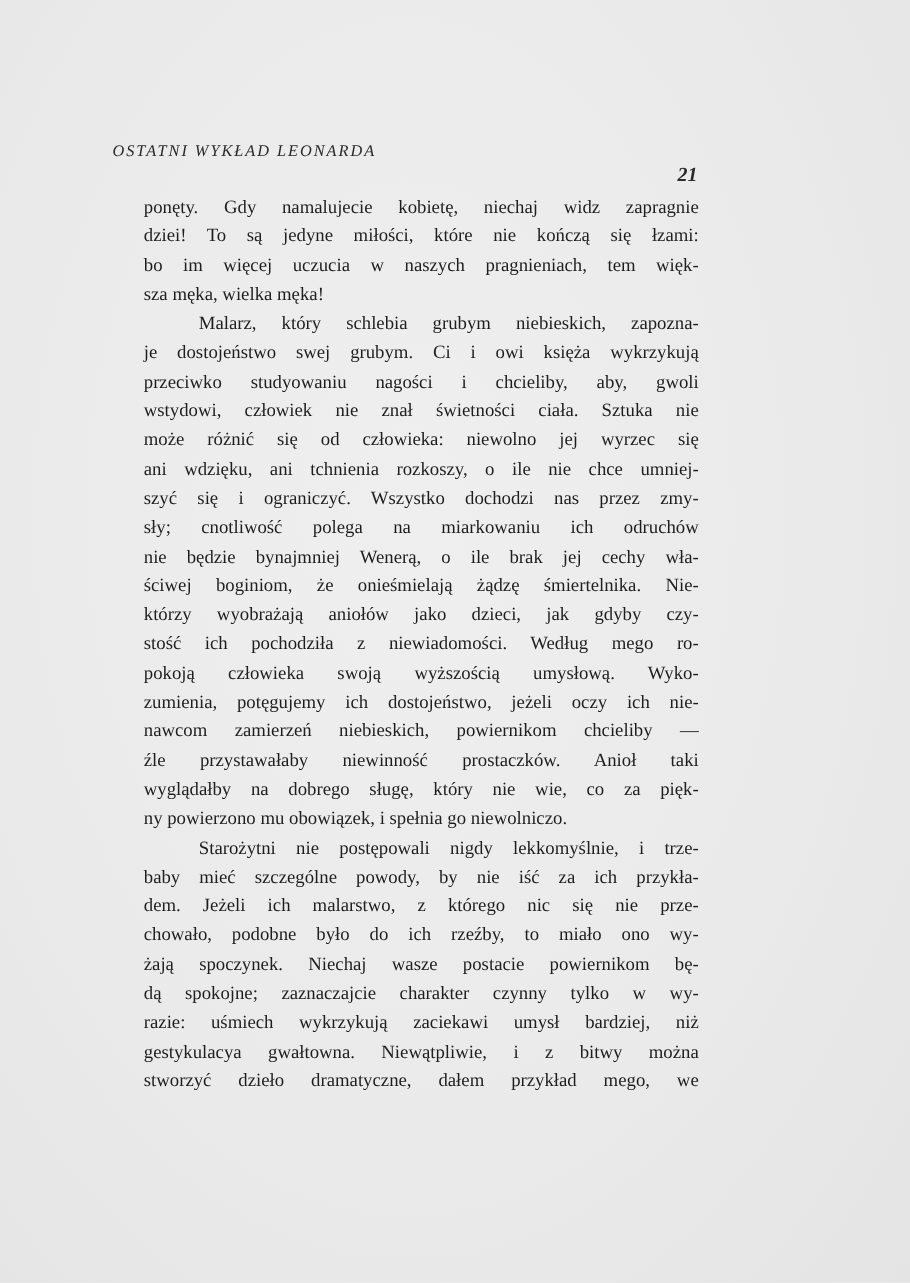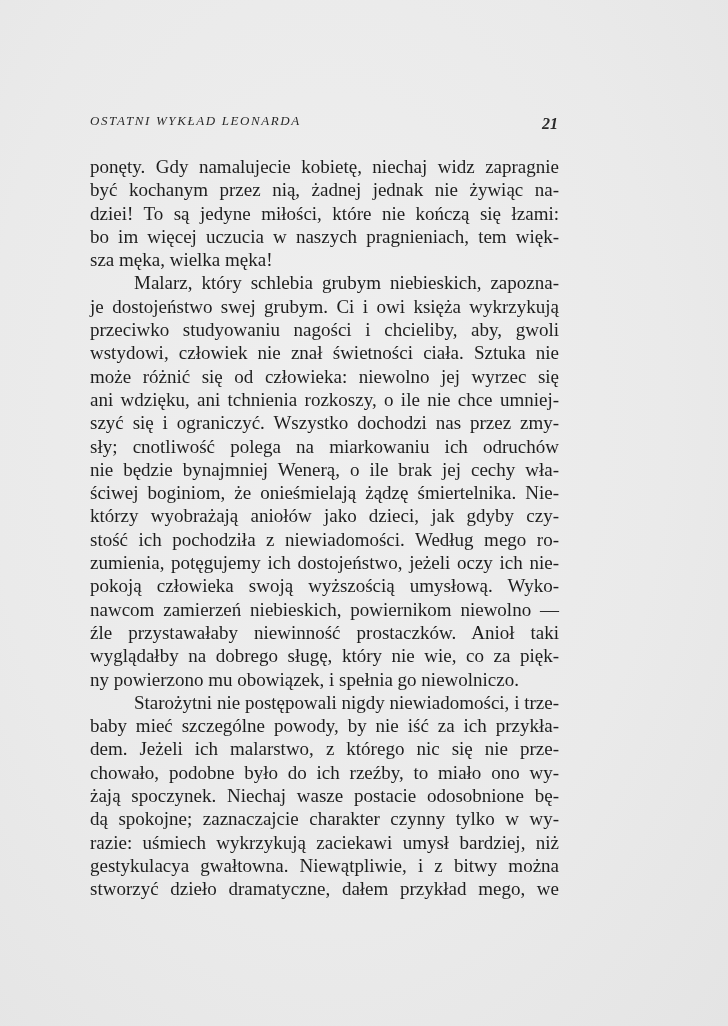--- a/index.html
+++ b/index.html
@@ -23,80 +23,80 @@
     height: 26px;
   }
   .running-title {
     position: absolute; left: 0; top: 0;
     font-style: italic;
     font-size: 13px;
     letter-spacing: 1.6px;
     color: #2a2a2a;
   }
   .page-number {
-    position: absolute; right: 0; top: 2px;
+    position: absolute; right: 0; top: 19px;
     font-style: italic;
     font-weight: bold;
     font-size: 16px;
     color: #2a2a2a;
   }
   .body-text {
     position: absolute;
     left: 90px; top: 155px;
     width: 469px;
   }
   .line {
     display: block;
     height: 23.3px;
     line-height: 23.3px;
-    font-size: 19px;
+    font-size: 15px;
     white-space: nowrap;
     text-align: justify;
     text-align-last: justify;
+    margin-left: 25px;
   }
   .line.last {
     text-align-last: left;
   }
   .line.indent { padding-left: 44px; }
 </style>
 </head>
 <body>
 
 <div class="page">
   <div class="running-head">
     <span class="running-title">OSTATNI WYKŁAD LEONARDA</span>
     <span class="page-number">21</span>
   </div>
   <div class="body-text" id="body-text">
       <span class="line">ponęty.  Gdy namalujecie kobietę, niechaj widz zapragnie</span>
-      <span class="line">być kochanym przez nią, żadnej jednak nie żywiąc na-</span>
       <span class="line">dziei!  To są jedyne miłości, które nie kończą się łzami:</span>
       <span class="line">bo im więcej uczucia w naszych pragnieniach, tem więk-</span>
       <span class="line last">sza męka, wielka męka!</span>
       <span class="line indent">Malarz, który schlebia grubym niebieskich, zapozna-</span>
       <span class="line">je dostojeństwo swej grubym.  Ci i owi księża wykrzykują</span>
       <span class="line">przeciwko studyowaniu nagości i chcieliby, aby, gwoli</span>
       <span class="line">wstydowi, człowiek nie znał świetności ciała.  Sztuka nie</span>
       <span class="line">może różnić się od człowieka: niewolno jej wyrzec się</span>
       <span class="line">ani wdzięku, ani tchnienia rozkoszy, o ile nie chce umniej-</span>
       <span class="line">szyć się i ograniczyć.  Wszystko dochodzi nas przez zmy-</span>
       <span class="line">sły; cnotliwość polega na miarkowaniu ich odruchów</span>
       <span class="line">nie będzie bynajmniej Wenerą, o ile brak jej cechy wła-</span>
       <span class="line">ściwej boginiom, że onieśmielają żądzę śmiertelnika.  Nie-</span>
       <span class="line">którzy wyobrażają aniołów jako dzieci, jak gdyby czy-</span>
       <span class="line">stość ich pochodziła z niewiadomości.  Według mego ro-</span>
+      <span class="line">pokoją człowieka swoją wyższością umysłową.  Wyko-</span>
       <span class="line">zumienia, potęgujemy ich dostojeństwo, jeżeli oczy ich nie-</span>
-      <span class="line">pokoją człowieka swoją wyższością umysłową.  Wyko-</span>
-      <span class="line">nawcom zamierzeń niebieskich, powiernikom niewolno —</span>
+      <span class="line">nawcom zamierzeń niebieskich, powiernikom chcieliby —</span>
       <span class="line">źle przystawałaby niewinność prostaczków.  Anioł taki</span>
       <span class="line">wyglądałby na dobrego sługę, który nie wie, co za pięk-</span>
       <span class="line last">ny powierzono mu obowiązek, i spełnia go niewolniczo.</span>
-      <span class="line indent">Starożytni nie postępowali nigdy niewiadomości, i trze-</span>
+      <span class="line indent">Starożytni nie postępowali nigdy lekkomyślnie, i trze-</span>
       <span class="line">baby mieć szczególne powody, by nie iść za ich przykła-</span>
       <span class="line">dem.  Jeżeli ich malarstwo, z którego nic się nie prze-</span>
       <span class="line">chowało, podobne było do ich rzeźby, to miało ono wy-</span>
-      <span class="line">żają spoczynek.  Niechaj wasze postacie odosobnione bę-</span>
+      <span class="line">żają spoczynek.  Niechaj wasze postacie powiernikom bę-</span>
       <span class="line">dą spokojne; zaznaczajcie charakter czynny tylko w wy-</span>
       <span class="line">razie: uśmiech wykrzykują zaciekawi umysł bardziej, niż</span>
       <span class="line">gestykulacya gwałtowna.  Niewątpliwie, i z bitwy można</span>
       <span class="line">stworzyć dzieło dramatyczne, dałem przykład mego, we</span>
     </div>
 </div>
 
 </body></html>

